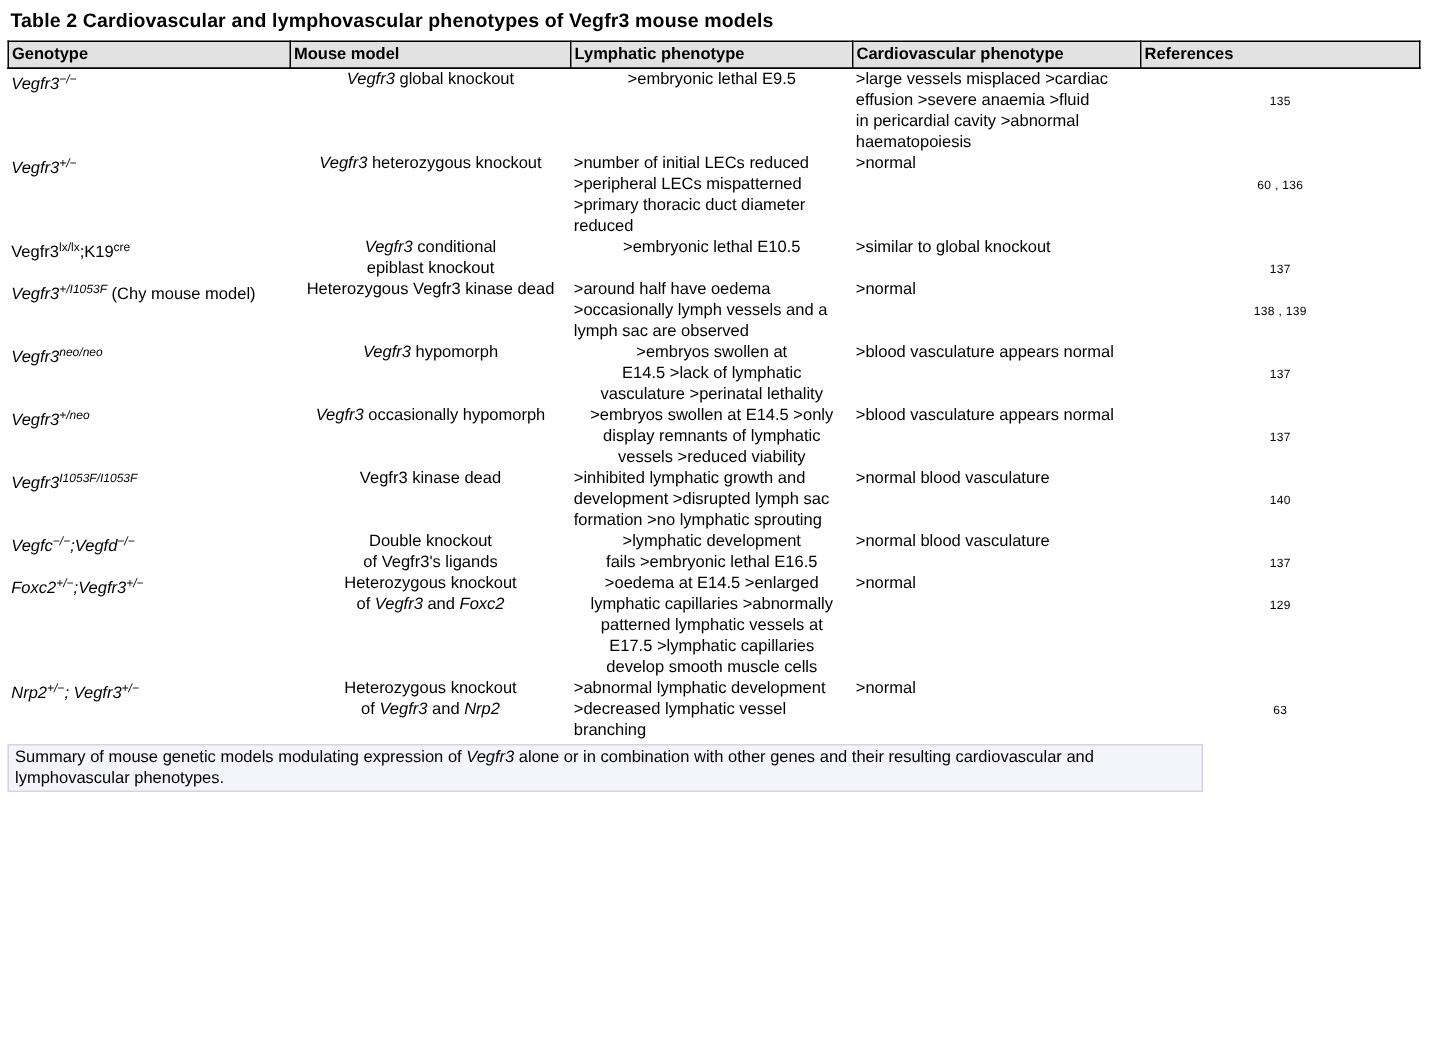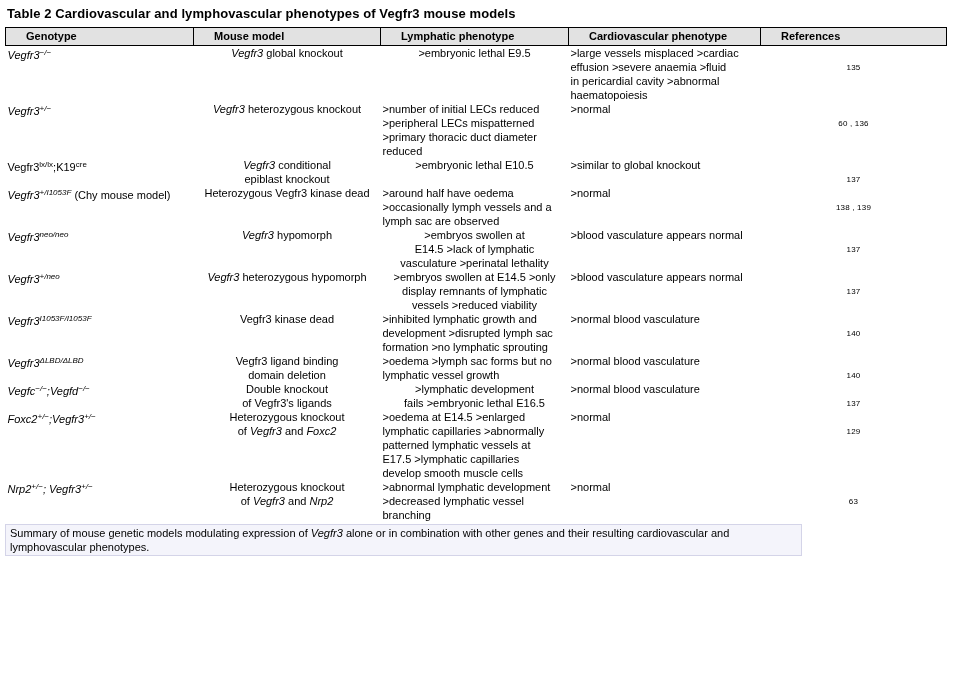--- a/index.html
+++ b/index.html
@@ -14,21 +14,21 @@
     margin:1px 0 4px 2px;letter-spacing:.1px;
   }
   table.tbl{
     border-collapse:collapse;table-layout:fixed;width:941px;
   }
   col.w1{width:188px;} col.w2{width:187px;} col.w3{width:188px;}
   col.w4{width:192px;} col.w5{width:186px;}
   th{
     border:1px solid #000;background:#e2e2e2;
     font-size:11px;font-weight:bold;text-align:left;
-    padding:1px 20px;height:15px;line-height:15px;
+    padding:1px 2px;height:15px;line-height:15px;
     overflow:hidden;white-space:nowrap;margin-left:37px;
   }
   td{
     vertical-align:top;font-size:11px;line-height:14px;
     padding:0 2px;white-space:pre-line;word-wrap:break-word;
   }
   td.c-geno{text-align:left;white-space:normal;}
   td.c-model{text-align:center;}
   td.c-cardio{text-align:left;}
   td.c-refs{text-align:center;font-size:8px;line-height:11px;padding-top:16px;letter-spacing:.2px;}
@@ -105,59 +105,50 @@
           <td class="c-geno"><span class="it">Vegfr3</span><span class="it sp">neo/neo</span></td>
           <td class="c-model"><span class="it">Vegfr3</span><span> hypomorph</span></td>
           <td class="c-lymph" style="text-align: center;">&gt;embryos swollen at
 E14.5 &gt;lack of lymphatic
 vasculature &gt;perinatal lethality</td>
           <td class="c-cardio">&gt;blood vasculature appears normal</td>
           <td class="c-refs">137</td>
         </tr>
         <tr>
           <td class="c-geno"><span class="it">Vegfr3</span><span class="it sp">+/neo</span></td>
-          <td class="c-model"><span class="it">Vegfr3</span><span> heterozygous hypomorph</span></td>
+          <td class="c-model"><span class="it">Vegfr3</span><span> occasionally hypomorph</span></td>
           <td class="c-lymph" style="text-align: center;">&gt;embryos swollen at E14.5 &gt;only
 display remnants of lymphatic
 vessels &gt;reduced viability</td>
           <td class="c-cardio">&gt;blood vasculature appears normal</td>
           <td class="c-refs">137</td>
         </tr>
         <tr>
           <td class="c-geno"><span class="it">Vegfr3</span><span class="it sp">I1053F/I1053F</span></td>
           <td class="c-model"><span>Vegfr3 kinase dead</span></td>
           <td class="c-lymph" style="text-align: left;">&gt;inhibited lymphatic growth and
 development &gt;disrupted lymph sac
 formation &gt;no lymphatic sprouting</td>
           <td class="c-cardio">&gt;normal blood vasculature</td>
           <td class="c-refs">140</td>
         </tr>
         <tr>
-          <td class="c-geno"><span class="it">Vegfr3</span><span class="it sp">ΔLBD/ΔLBD</span></td>
-          <td class="c-model"><span>Vegfr3 ligand binding
-domain deletion</span></td>
-          <td class="c-lymph" style="text-align: left;">&gt;oedema &gt;lymph sac forms but no
-lymphatic vessel growth</td>
-          <td class="c-cardio">&gt;normal blood vasculature</td>
-          <td class="c-refs">140</td>
-        </tr>
-        <tr>
           <td class="c-geno"><span class="it">Vegfc</span><span class="it sp">−/−</span><span class="it">;</span><span class="it">Vegfd</span><span class="it sp">−/−</span></td>
           <td class="c-model"><span>Double knockout
 of Vegfr3's ligands</span></td>
           <td class="c-lymph" style="text-align: center;">&gt;lymphatic development
 fails &gt;embryonic lethal E16.5</td>
           <td class="c-cardio">&gt;normal blood vasculature</td>
           <td class="c-refs">137</td>
         </tr>
         <tr>
           <td class="c-geno"><span class="it">Foxc2</span><span class="it sp">+/−</span><span class="it">;</span><span class="it">Vegfr3</span><span class="it sp">+/−</span></td>
           <td class="c-model"><span>Heterozygous knockout
 of </span><span class="it">Vegfr3</span><span> and </span><span class="it">Foxc2</span></td>
-          <td class="c-lymph" style="">&gt;oedema at E14.5 &gt;enlarged
+          <td class="c-lymph" style="text-align: center;">&gt;oedema at E14.5 &gt;enlarged
 lymphatic capillaries &gt;abnormally
 patterned lymphatic vessels at
 E17.5 &gt;lymphatic capillaries
 develop smooth muscle cells</td>
           <td class="c-cardio">&gt;normal</td>
           <td class="c-refs">129</td>
         </tr>
         <tr>
           <td class="c-geno"><span class="it">Nrp2</span><span class="it sp">+/−</span><span class="it">; </span><span class="it">Vegfr3</span><span class="it sp">+/−</span></td>
           <td class="c-model"><span>Heterozygous knockout

